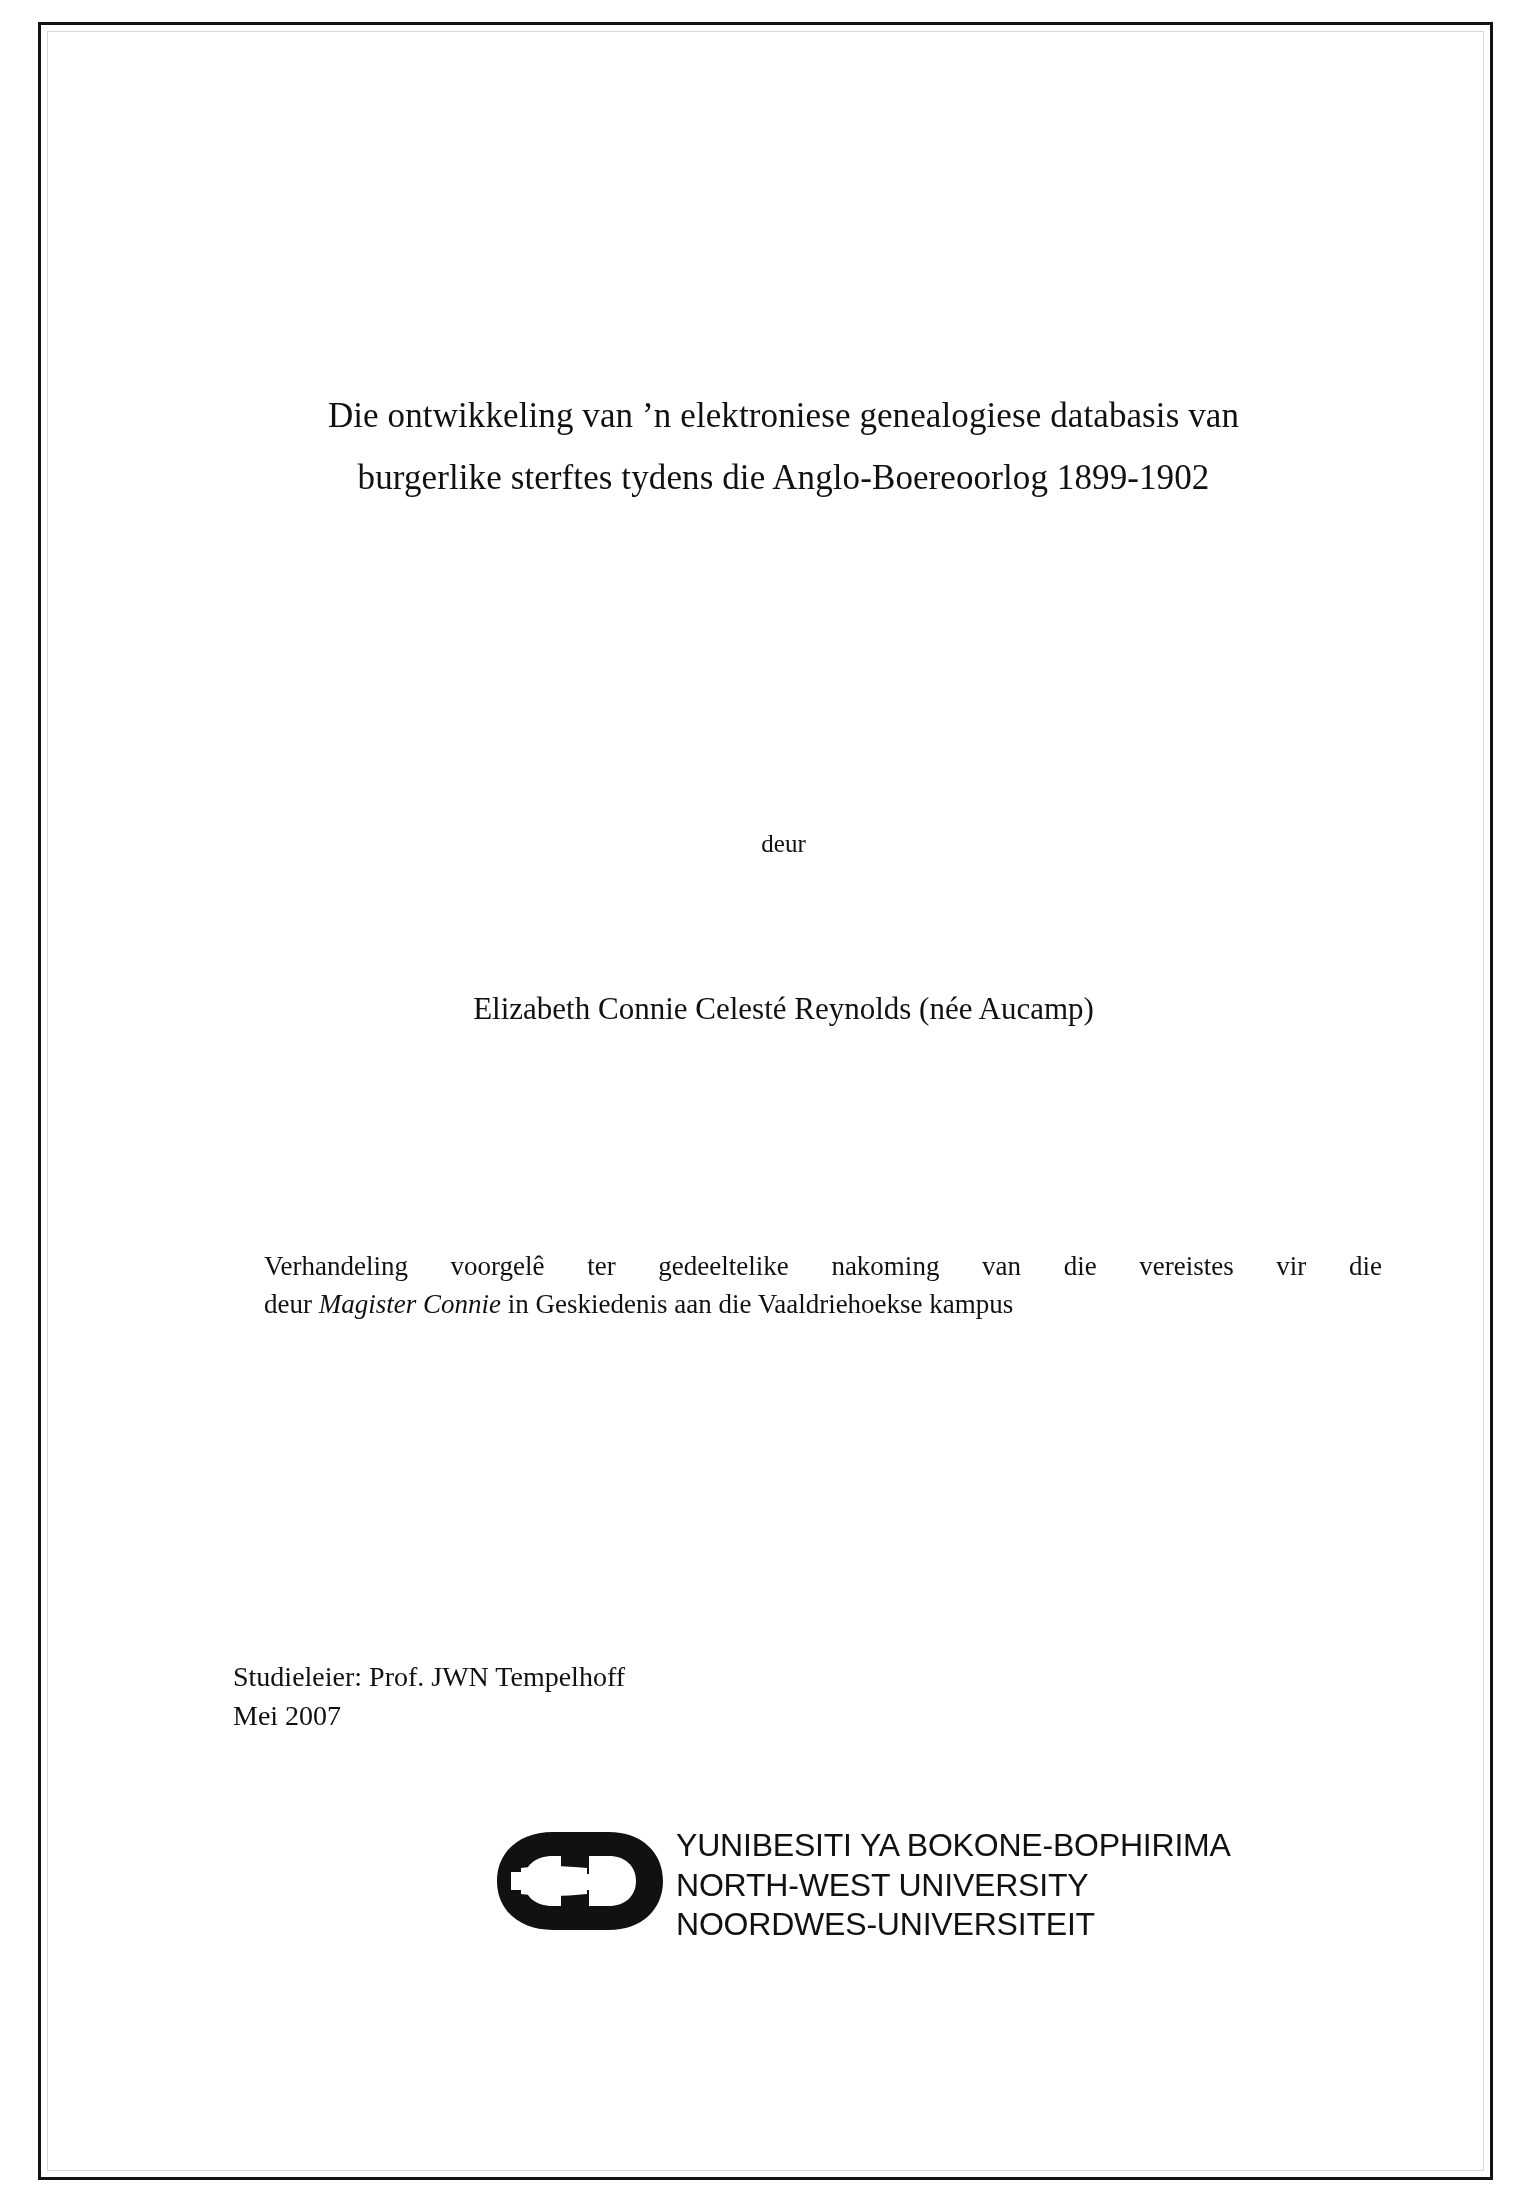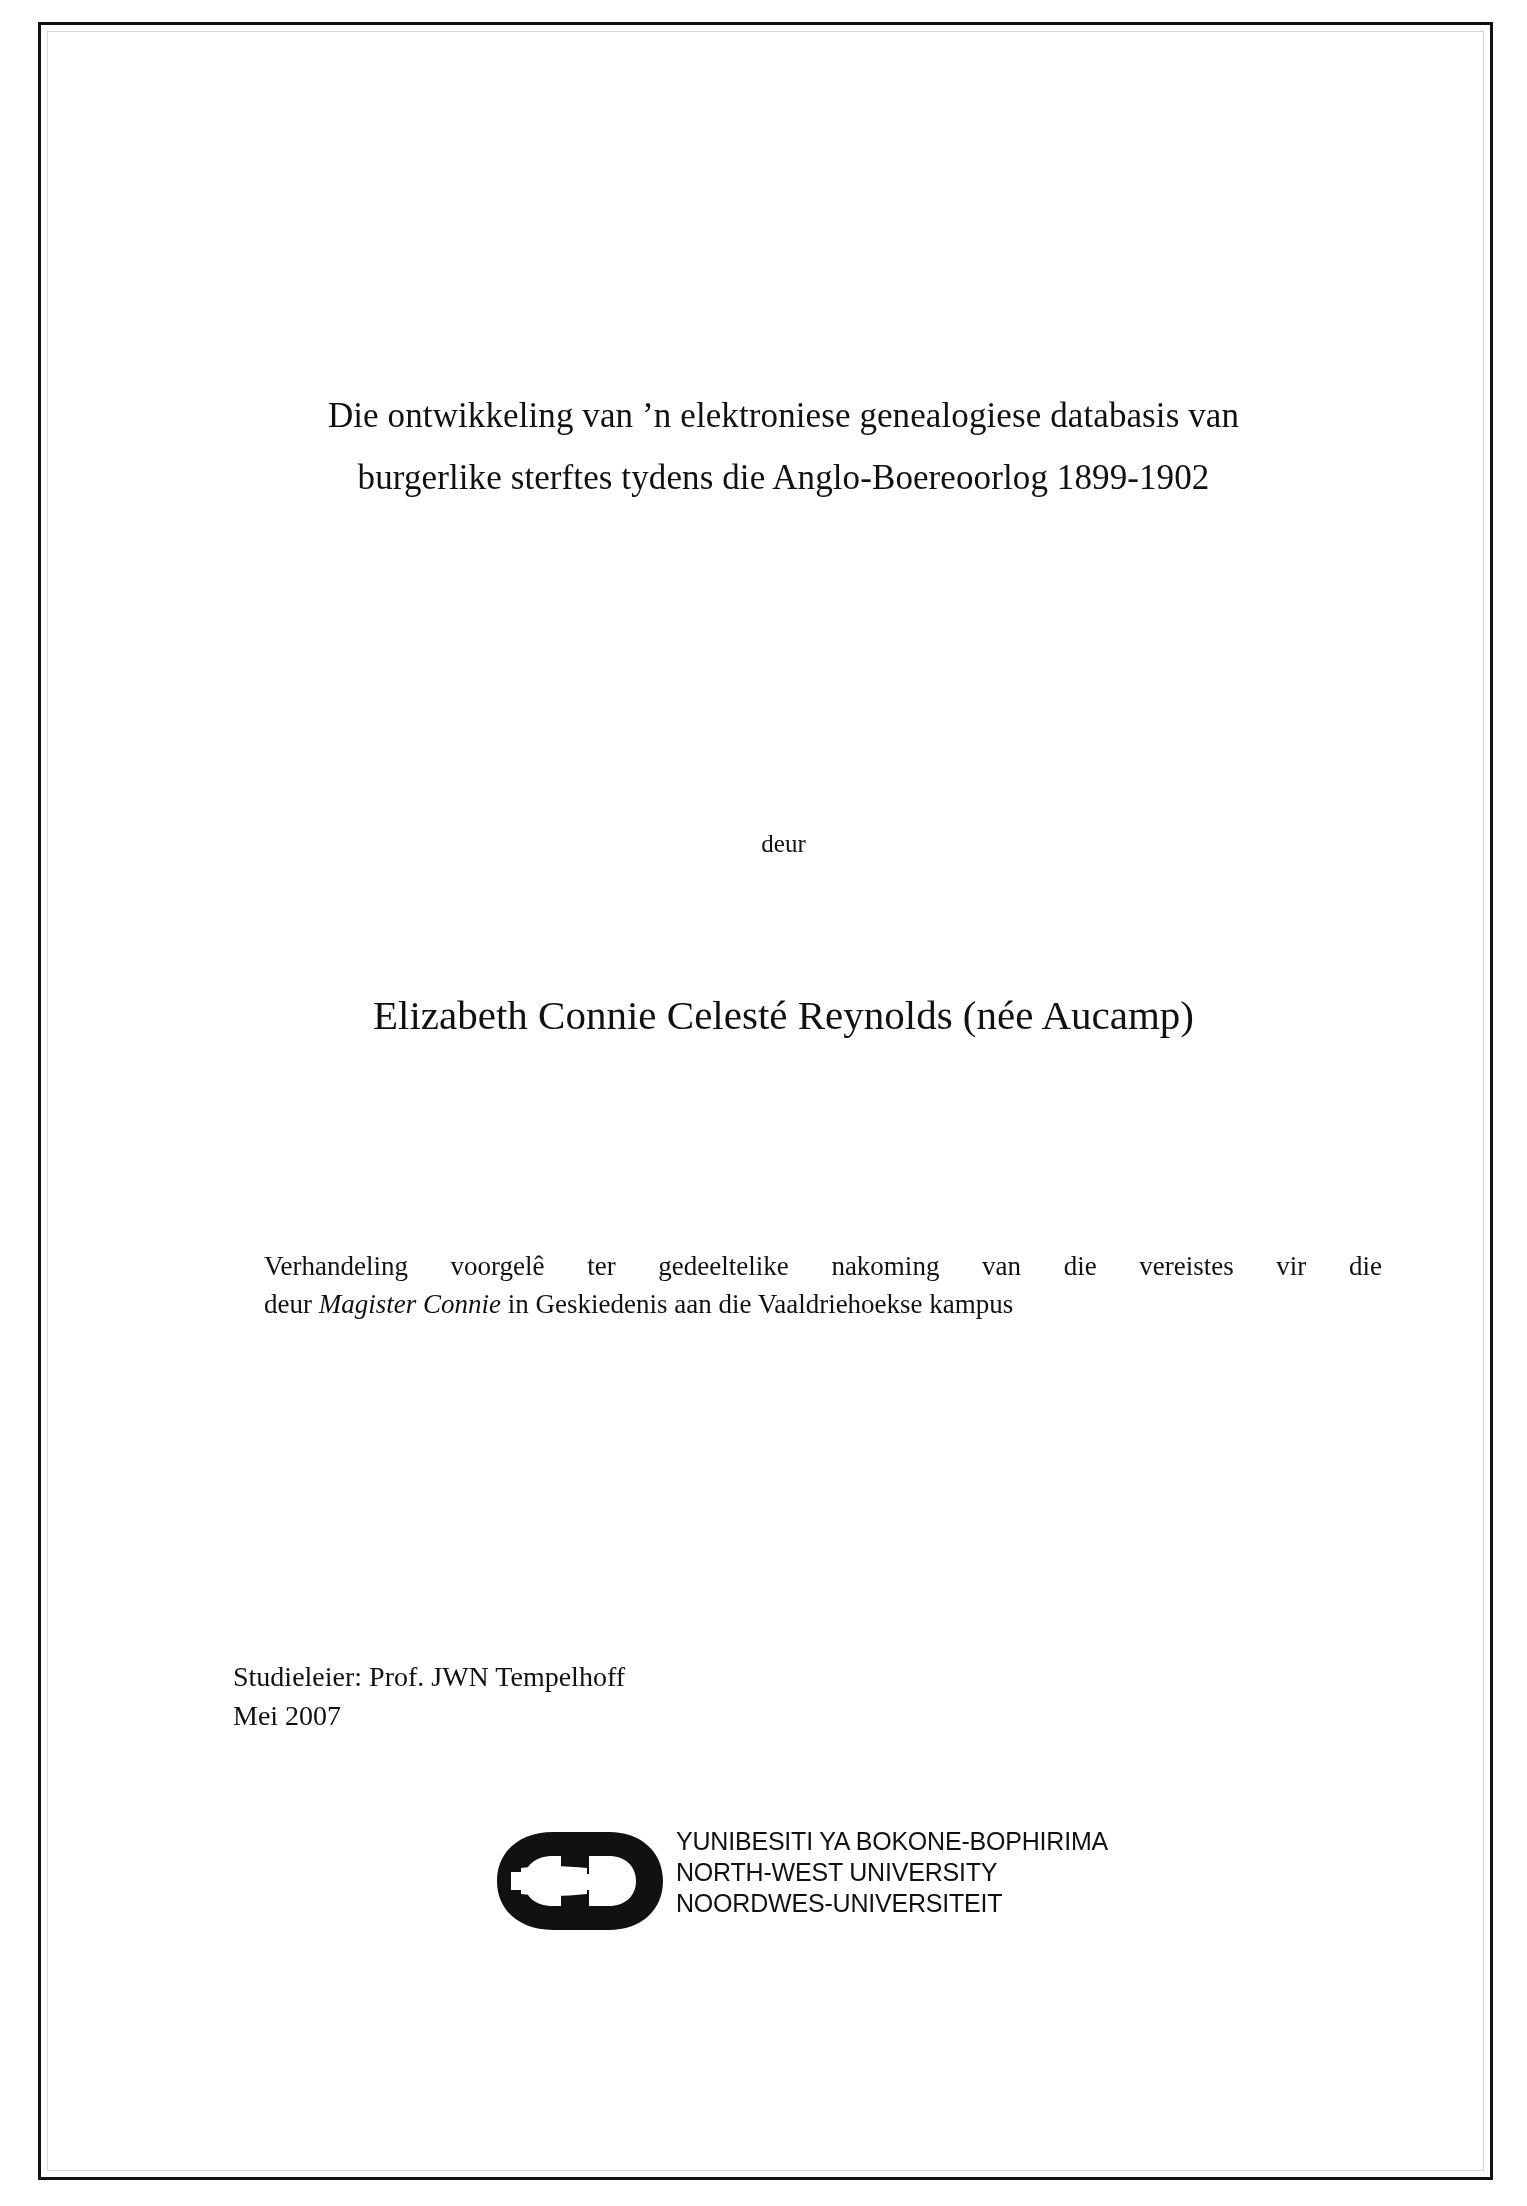--- a/index.html
+++ b/index.html
@@ -79,21 +79,21 @@
     text-align: center;
     font-size: 25px;
   }
 
   .author {
     position: absolute;
     top: 966px;
     left: 0;
     width: 1185px;
     text-align: center;
-    font-size: 41px;
+    font-size: 31px;
   }
 
   .statement {
     position: absolute;
     top: 1222px;
     left: 42px;
     width: 1118px;
     font-size: 27px;
     line-height: 1.42;
     margin-left: 31px;
@@ -134,21 +134,21 @@
     width: 185px;
     height: 110px;
   }
   .logo-mark svg { display: block; }
 
   .logo-text {
     position: absolute;
     left: 185px;
     top: 6px;
     font-family: "Liberation Sans", sans-serif;
-    font-size: 25px;
+    font-size: 32px;
     line-height: 1.24;
     letter-spacing: -0.2px;
     color: #111111;
     white-space: nowrap;
   }
   .logo-text span { display: block; }
 </style>
 </head>
 <body>
 

